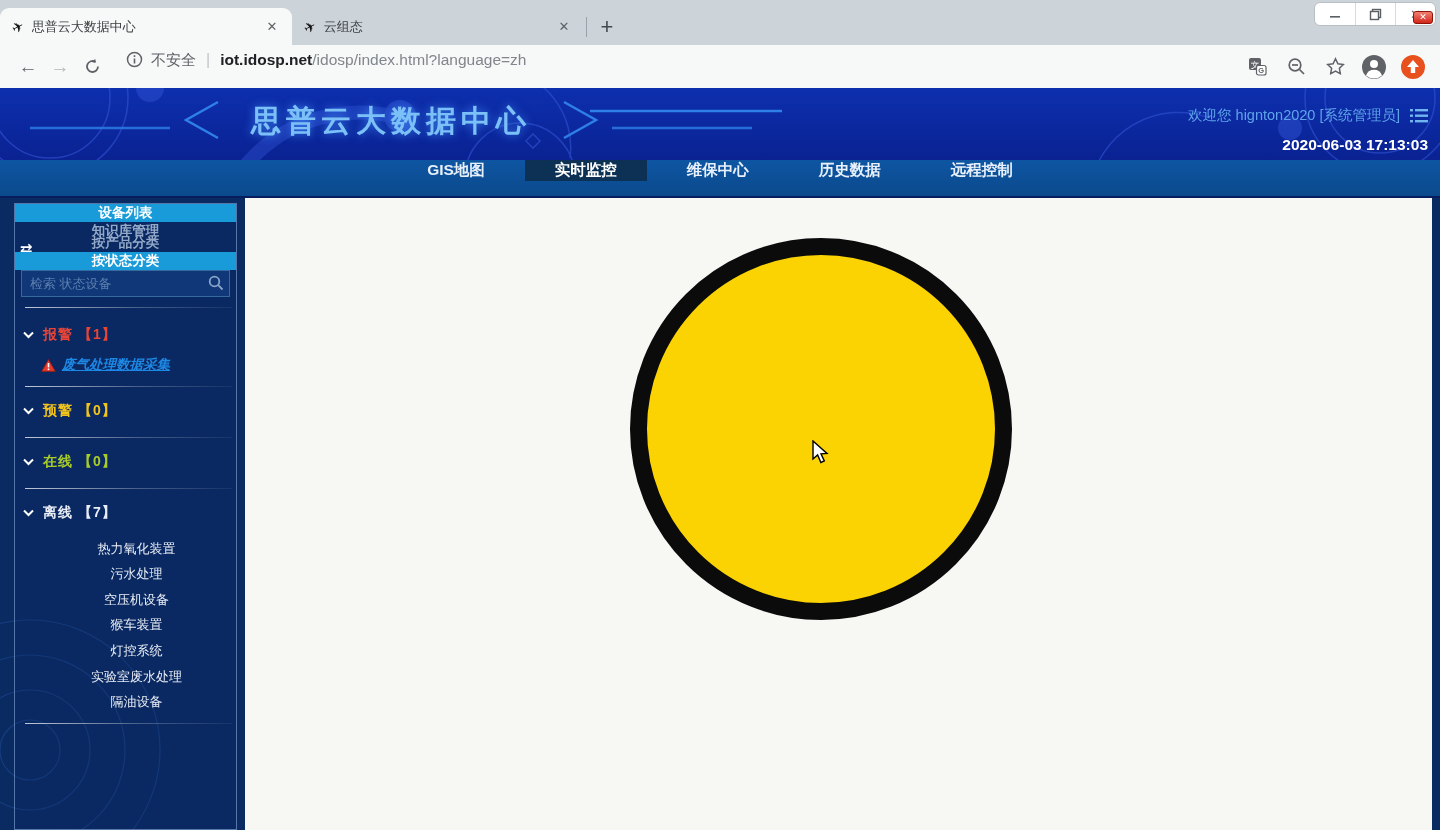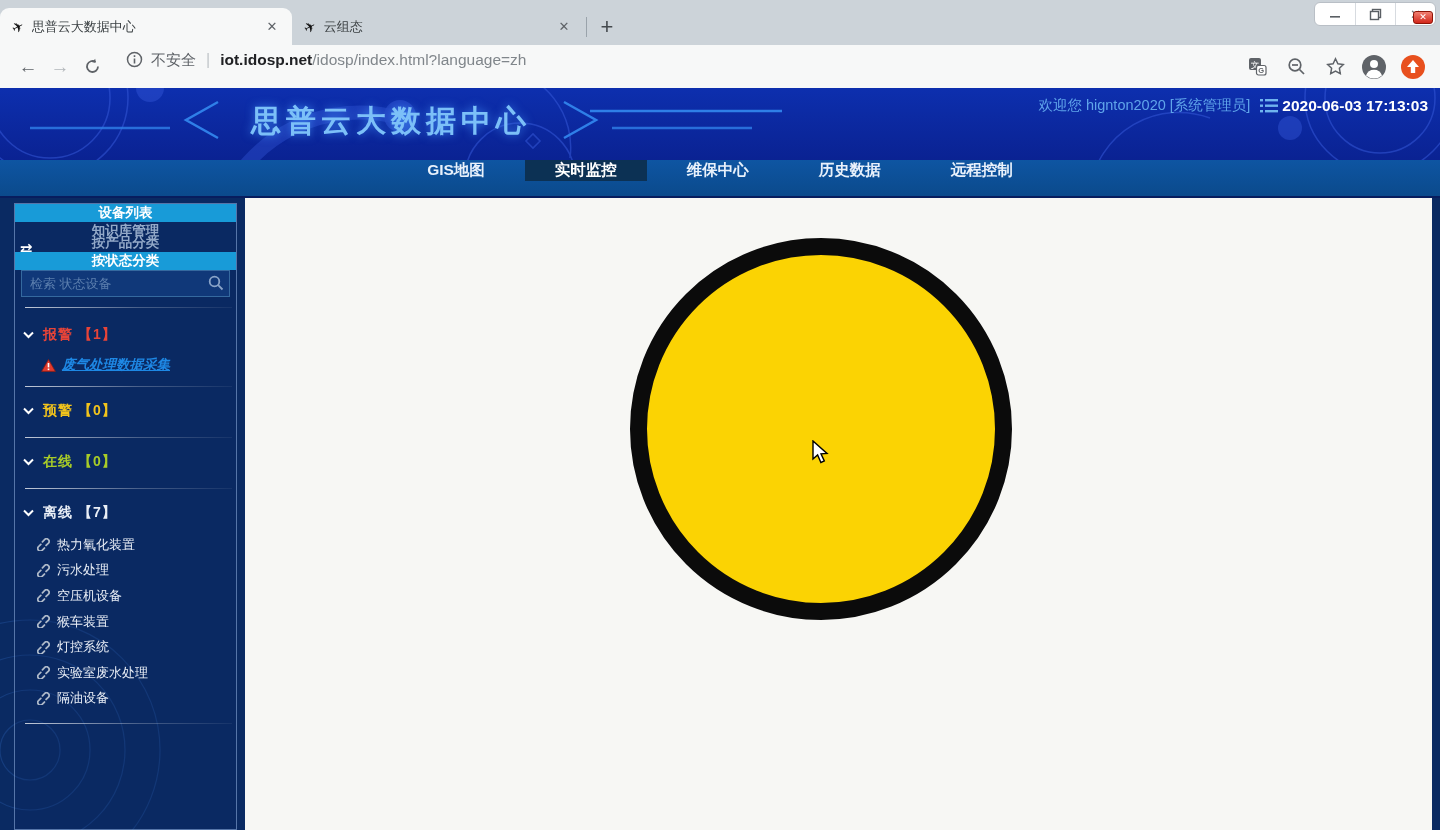--- a/index.html
+++ b/index.html
@@ -41,21 +41,21 @@
   .url{font-size:15.5px;color:#80868b;white-space:nowrap;}
   .url b{color:#202124;font-weight:bold;}
   .toolbar-right{display:flex;align-items:center;gap:9px;margin-left:10px;}
   .tb-icon{width:30px;height:30px;display:flex;align-items:center;justify-content:center;cursor:pointer;}
 
   
   .site-header{height:72px;flex:0 0 72px;background:linear-gradient(#0d2fae,#0a2292);position:relative;overflow:hidden;}
   .decor{position:absolute;opacity:.55;pointer-events:none;}
   .title-row{position:absolute;left:0;right:0;top:0;bottom:6px;display:flex;align-items:center;justify-content:flex-start;gap:26px;}
   .site-title{font-size:30px;color:#7cc0f8;letter-spacing:5px;font-weight:bold;text-shadow:0 0 10px rgba(70,150,255,.8);white-space:nowrap;}
-  .hdr-right{position:absolute;right:12px;top:8px;display:flex;align-items:flex-end;gap:4px;}
+  .hdr-right{position:absolute;right:12px;top:18px;display:flex;flex-direction:column;align-items:flex-end;gap:11px;}
   .welcome-row{display:flex;align-items:center;gap:10px;}
   .welcome-text{color:#5fa4ea;font-size:14.5px;}
   .hdr-datetime{color:#ffffff;font-size:15.5px;font-weight:bold;}
 
   
   .main-nav{height:38px;flex:0 0 38px;background:linear-gradient(#0e55a2,var(--nav-blue));display:flex;justify-content:center;align-items:flex-start;border-bottom:2px solid #081d5e;}
   .nav-item{display:flex;align-items:center;padding:0 30px;color:#e8f1fb;font-size:15.5px;font-weight:bold;cursor:pointer;margin:0 5px;}
   .nav-item.active{background:var(--nav-active);color:#ffffff;}
 
   
@@ -76,21 +76,21 @@
   .tree-group{display:flex;align-items:center;height:30px;padding-left:8px;gap:9px;cursor:pointer;}
   .tree-group .g-label{font-size:14px;font-weight:bold;letter-spacing:1px;}
   .g-alarm{color:var(--alarm-red);}
   .g-warning{color:var(--warning-yellow);}
   .g-online{color:var(--online-green);}
   .g-offline{color:#e9eef6;}
   .alarm-item{display:flex;align-items:center;gap:6px;padding:6px 0 10px 26px;cursor:pointer;}
   .alarm-link{color:var(--link-blue);font-size:13.5px;font-weight:bold;font-style:italic;text-decoration:underline;}
   .group-gap{height:9px;}
   .device-list{padding:4px 0 10px 0;}
-  .device-row{display:flex;align-items:center;gap:7px;height:25.6px;padding-left:22px;cursor:pointer;}
+  .device-row{display:flex;align-items:center;gap:7px;height:25.6px;padding-left:22px;cursor:pointer;flex-direction:column;}
   .device-row .d-label{color:#e9eef6;font-size:13px;}
   .tree-sep{margin-top:2px;}
 
   
   .main-view{flex:1;background:#f7f7f4;margin-right:8px;position:relative;overflow:hidden;}
   .big-circle{position:absolute;left:385px;top:40px;width:382px;height:382px;border:17px solid var(--circle-border);background:var(--circle-fill);border-radius:50%;}
   .cursor{position:absolute;left:567px;top:242px;pointer-events:none;}
 </style>
 </head>
 <body>

